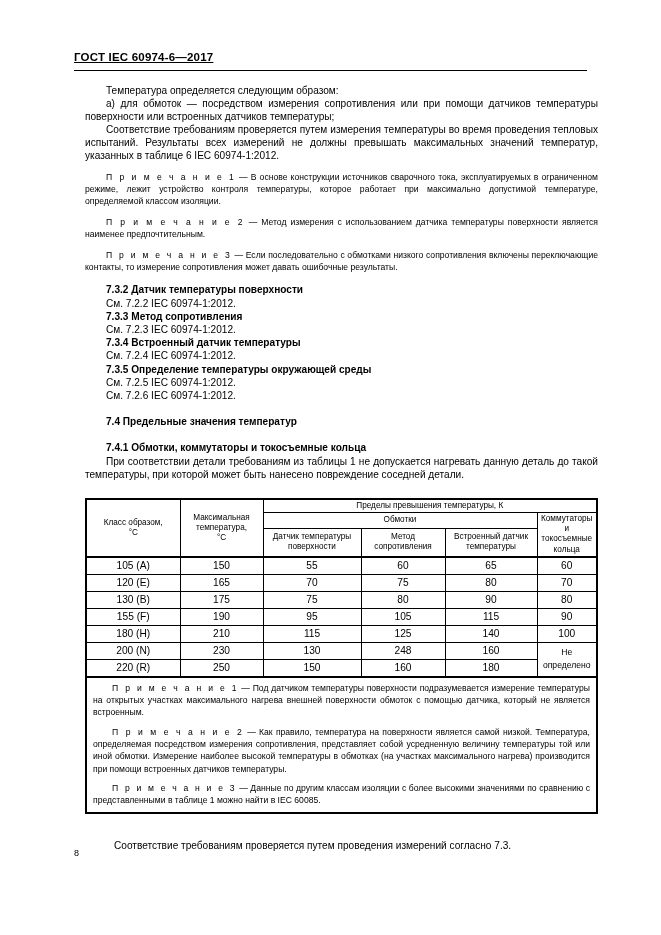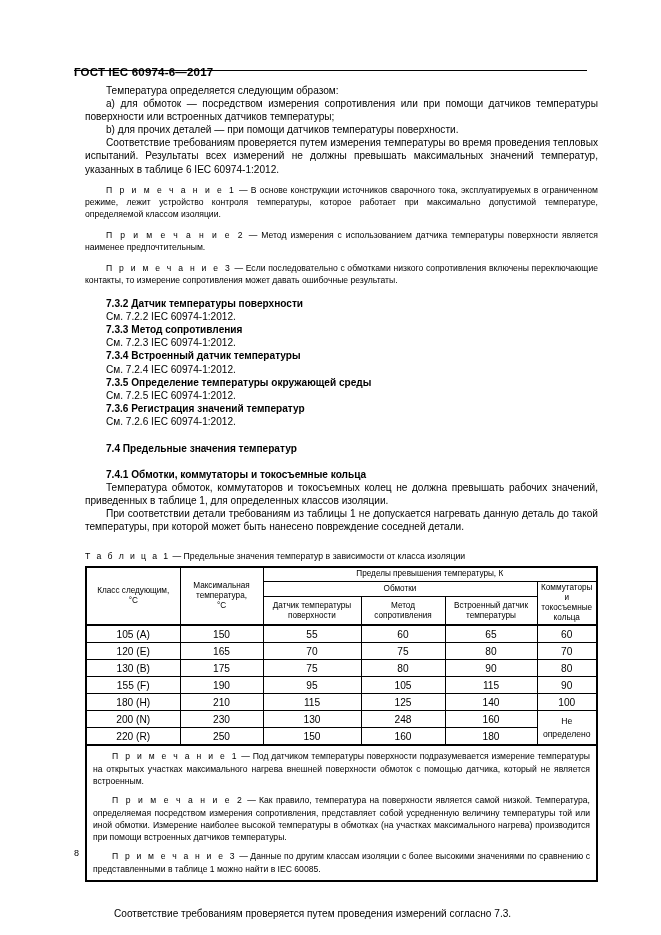--- a/index.html
+++ b/index.html
@@ -19,22 +19,23 @@
     position: absolute;
     left: 0; top: 0;
     width: 661px;
     height: 935px;
     background: #fff;
   }
   
   .header {
     position: absolute;
     left: 74px;
-    top: 65px;
+    top: 50px;
     width: 513px;
+    text-decoration: underline;
   }
   .header-title {
     font-size: 11.5px;
     font-weight: bold;
     letter-spacing: 0.2px;
     line-height: 14px;
   }
   .header-rule {
     position: absolute;
     left: 74px;
@@ -152,21 +153,20 @@
 
   <div class="header">
     <div class="header-title">ГОСТ IEC 60974-6—2017</div>
   </div>
   <div class="header-rule"></div>
 
   <div class="content">
 
     <p>Температура определяется следующим образом:</p>
     <p>a) для обмоток — посредством измерения сопротивления или при помощи датчиков температуры поверхности или встроенных датчиков температуры;</p>
-    <p>b) для прочих деталей — при помощи датчиков температуры поверхности.</p>
     <p>Соответствие требованиям проверяется путем измерения температуры во время проведения тепловых испытаний. Результаты всех измерений не должны превышать максимальных значений температур, указанных в таблице 6 IEC 60974-1:2012.</p>
 
     <div class="gap-note"></div>
     <div class="note"><span class="note-lbl">П р и м е ч а н и е  1</span><span> —  В основе конструкции источников сварочного тока, эксплуатируемых в ограниченном режиме, лежит устройство контроля температуры, которое работает при максимально допустимой температуре, определяемой классом изоляции.</span></div>
 
     <div class="gap-note"></div>
     <div class="note"><span class="note-lbl">П р и м е ч а н и е  2</span><span> — Метод измерения с использованием датчика температуры поверхности является наименее предпочтительным.</span></div>
 
     <div class="gap-note"></div>
     <div class="note"><span class="note-lbl">П р и м е ч а н и е  3</span><span> —  Если последовательно с обмотками низкого сопротивления включены переключающие контакты, то измерение сопротивления может давать ошибочные результаты.</span></div>
@@ -174,48 +174,45 @@
     <div class="gap-md"></div>
 
     <h4>7.3.2 Датчик температуры поверхности</h4>
     <p class="ref">См. 7.2.2 IEC 60974-1:2012.</p>
     <h4>7.3.3 Метод сопротивления</h4>
     <p class="ref">См. 7.2.3 IEC 60974-1:2012.</p>
     <h4>7.3.4 Встроенный датчик температуры</h4>
     <p class="ref">См. 7.2.4 IEC 60974-1:2012.</p>
     <h4>7.3.5 Определение температуры окружающей среды</h4>
     <p class="ref">См. 7.2.5 IEC 60974-1:2012.</p>
-    <h4>7.3.6 Регистрация значений температур</h4>
     <p class="ref">См. 7.2.6 IEC 60974-1:2012.</p>
 
     <div class="gap-lg"></div>
     <h4>7.4 Предельные значения температур</h4>
     <div class="gap-lg"></div>
     <h4>7.4.1 Обмотки, коммутаторы и токосъемные кольца</h4>
-    <p>Температура обмоток, коммутаторов и токосъемных колец не должна превышать рабочих значений, приведенных в таблице 1, для определенных классов изоляции.</p>
     <p>При соответствии детали требованиям из таблицы 1 не допускается нагревать данную деталь до такой температуры, при которой может быть нанесено повреждение соседней детали.</p>
 
     <div class="gap-lg"></div>
     <div class="gap-sm"></div>
 
-    <div class="tbl-caption"><span class="sp">Т а б л и ц а  1</span><span> — Предельные значения температур в зависимости от класса изоляции</span></div>
 
     <table class="main">
       <colgroup>
         <col style="width:94px">
         <col style="width:83px">
         <col style="width:98px">
         <col style="width:84px">
         <col style="width:92px">
         <col style="width:60px">
       </colgroup>
       <thead>
         <tr>
           <th rowspan="3" class="thick-left thick-top">
-            <span>Класс следующим,</span><br>
+            <span>Класс образом,</span><br>
             <span>°C</span>
           </th>
           <th rowspan="3" class="thick-top">
             <span>Максимальная</span><br>
             <span>температура,</span><br>
             <span>°C</span>
           </th>
           <th colspan="4" class="thick-top thick-right">Пределы превышения температуры, К</th>
         </tr>
         <tr>

